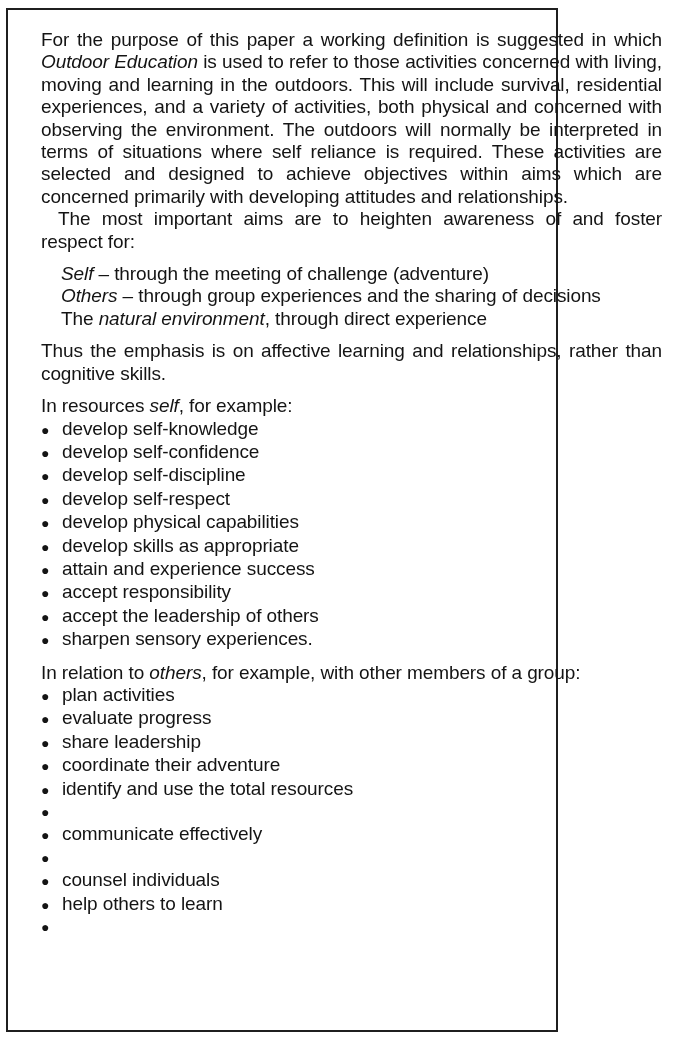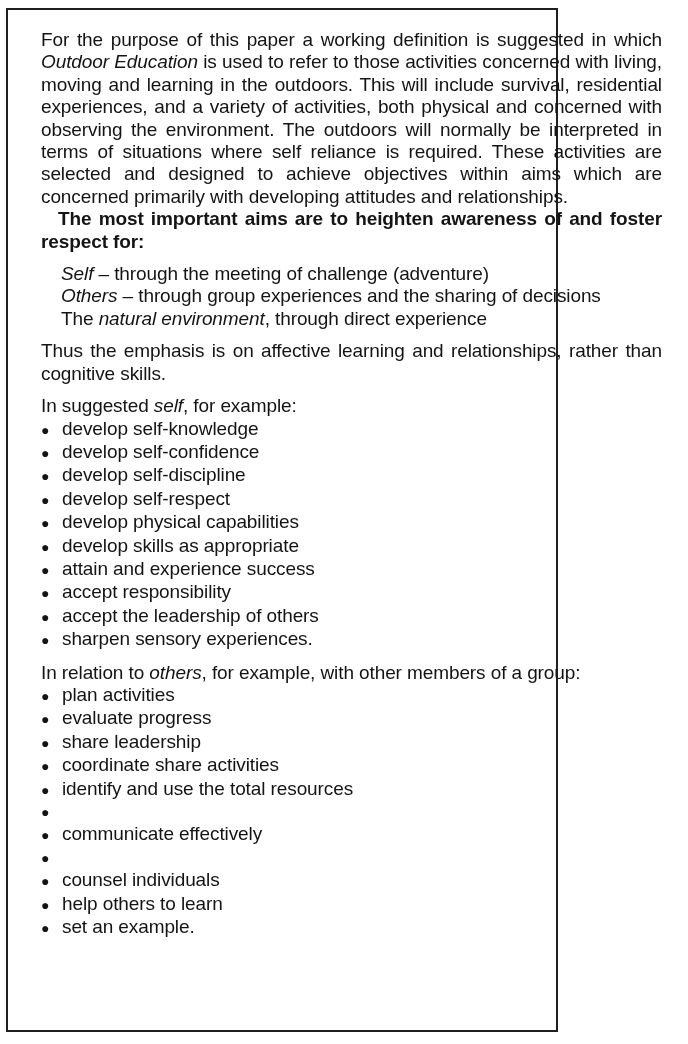--- a/index.html
+++ b/index.html
@@ -26,21 +26,21 @@
     position: absolute;
     left: 33px;
     top: 19px;
     width: 621px;
     font-size: 19px;
     line-height: 22.4px;
     letter-spacing: -0.1px;
   }
   p { margin: 0; }
   .justify { text-align: justify; text-justify: inter-word; }
-  .indent { text-indent: 17px; font-weight: bold; }
+  .indent { text-indent: 17px; }
   .it { font-style: italic; }
   .aims {
     margin: 10px 0 10px 20px;
   }
   .section { margin-top: 10px; }
   ul.bullets {
     list-style: none;
     margin: 0;
     padding: 0;
   }
@@ -69,21 +69,21 @@
       <div class="aims">
         <p><span class="it">Self</span><span> – through the meeting of challenge (adventure)</span></p>
         <p><span class="it">Others</span><span> – through group experiences and the sharing of decisions</span></p>
         <p><span>The </span><span class="it">natural environment</span><span>, through direct experience</span></p>
       </div>
 
       <p class="justify">Thus the emphasis is on affective learning and relationships, rather than cognitive skills.</p>
 
 
       <div class="section">
-        <p><span>In suggested </span><span class="it">self</span><span>, for example:</span></p>
+        <p><span>In resources </span><span class="it">self</span><span>, for example:</span></p>
         <ul class="bullets">
           <li>
               <span class="bullet">●</span>
               <span>develop self-knowledge</span>
             </li>
           <li>
               <span class="bullet">●</span>
               <span>develop self-confidence</span>
             </li>
           <li>
@@ -131,21 +131,21 @@
           <li>
               <span class="bullet">●</span>
               <span>evaluate progress</span>
             </li>
           <li>
               <span class="bullet">●</span>
               <span>share leadership</span>
             </li>
           <li>
               <span class="bullet">●</span>
-              <span>coordinate share activities</span>
+              <span>coordinate their adventure</span>
             </li>
           <li>
               <span class="bullet">●</span>
               <span>identify and use the total resources</span>
             </li>
           <li>
               <span class="bullet">●</span>
             </li>
           <li>
               <span class="bullet">●</span>
@@ -157,20 +157,19 @@
           <li>
               <span class="bullet">●</span>
               <span>counsel individuals</span>
             </li>
           <li>
               <span class="bullet">●</span>
               <span>help others to learn</span>
             </li>
           <li>
               <span class="bullet">●</span>
-              <span>set an example.</span>
             </li>
         </ul>
       </div>
 
     </div>
   </div>
 </div>
 
 </body></html>

